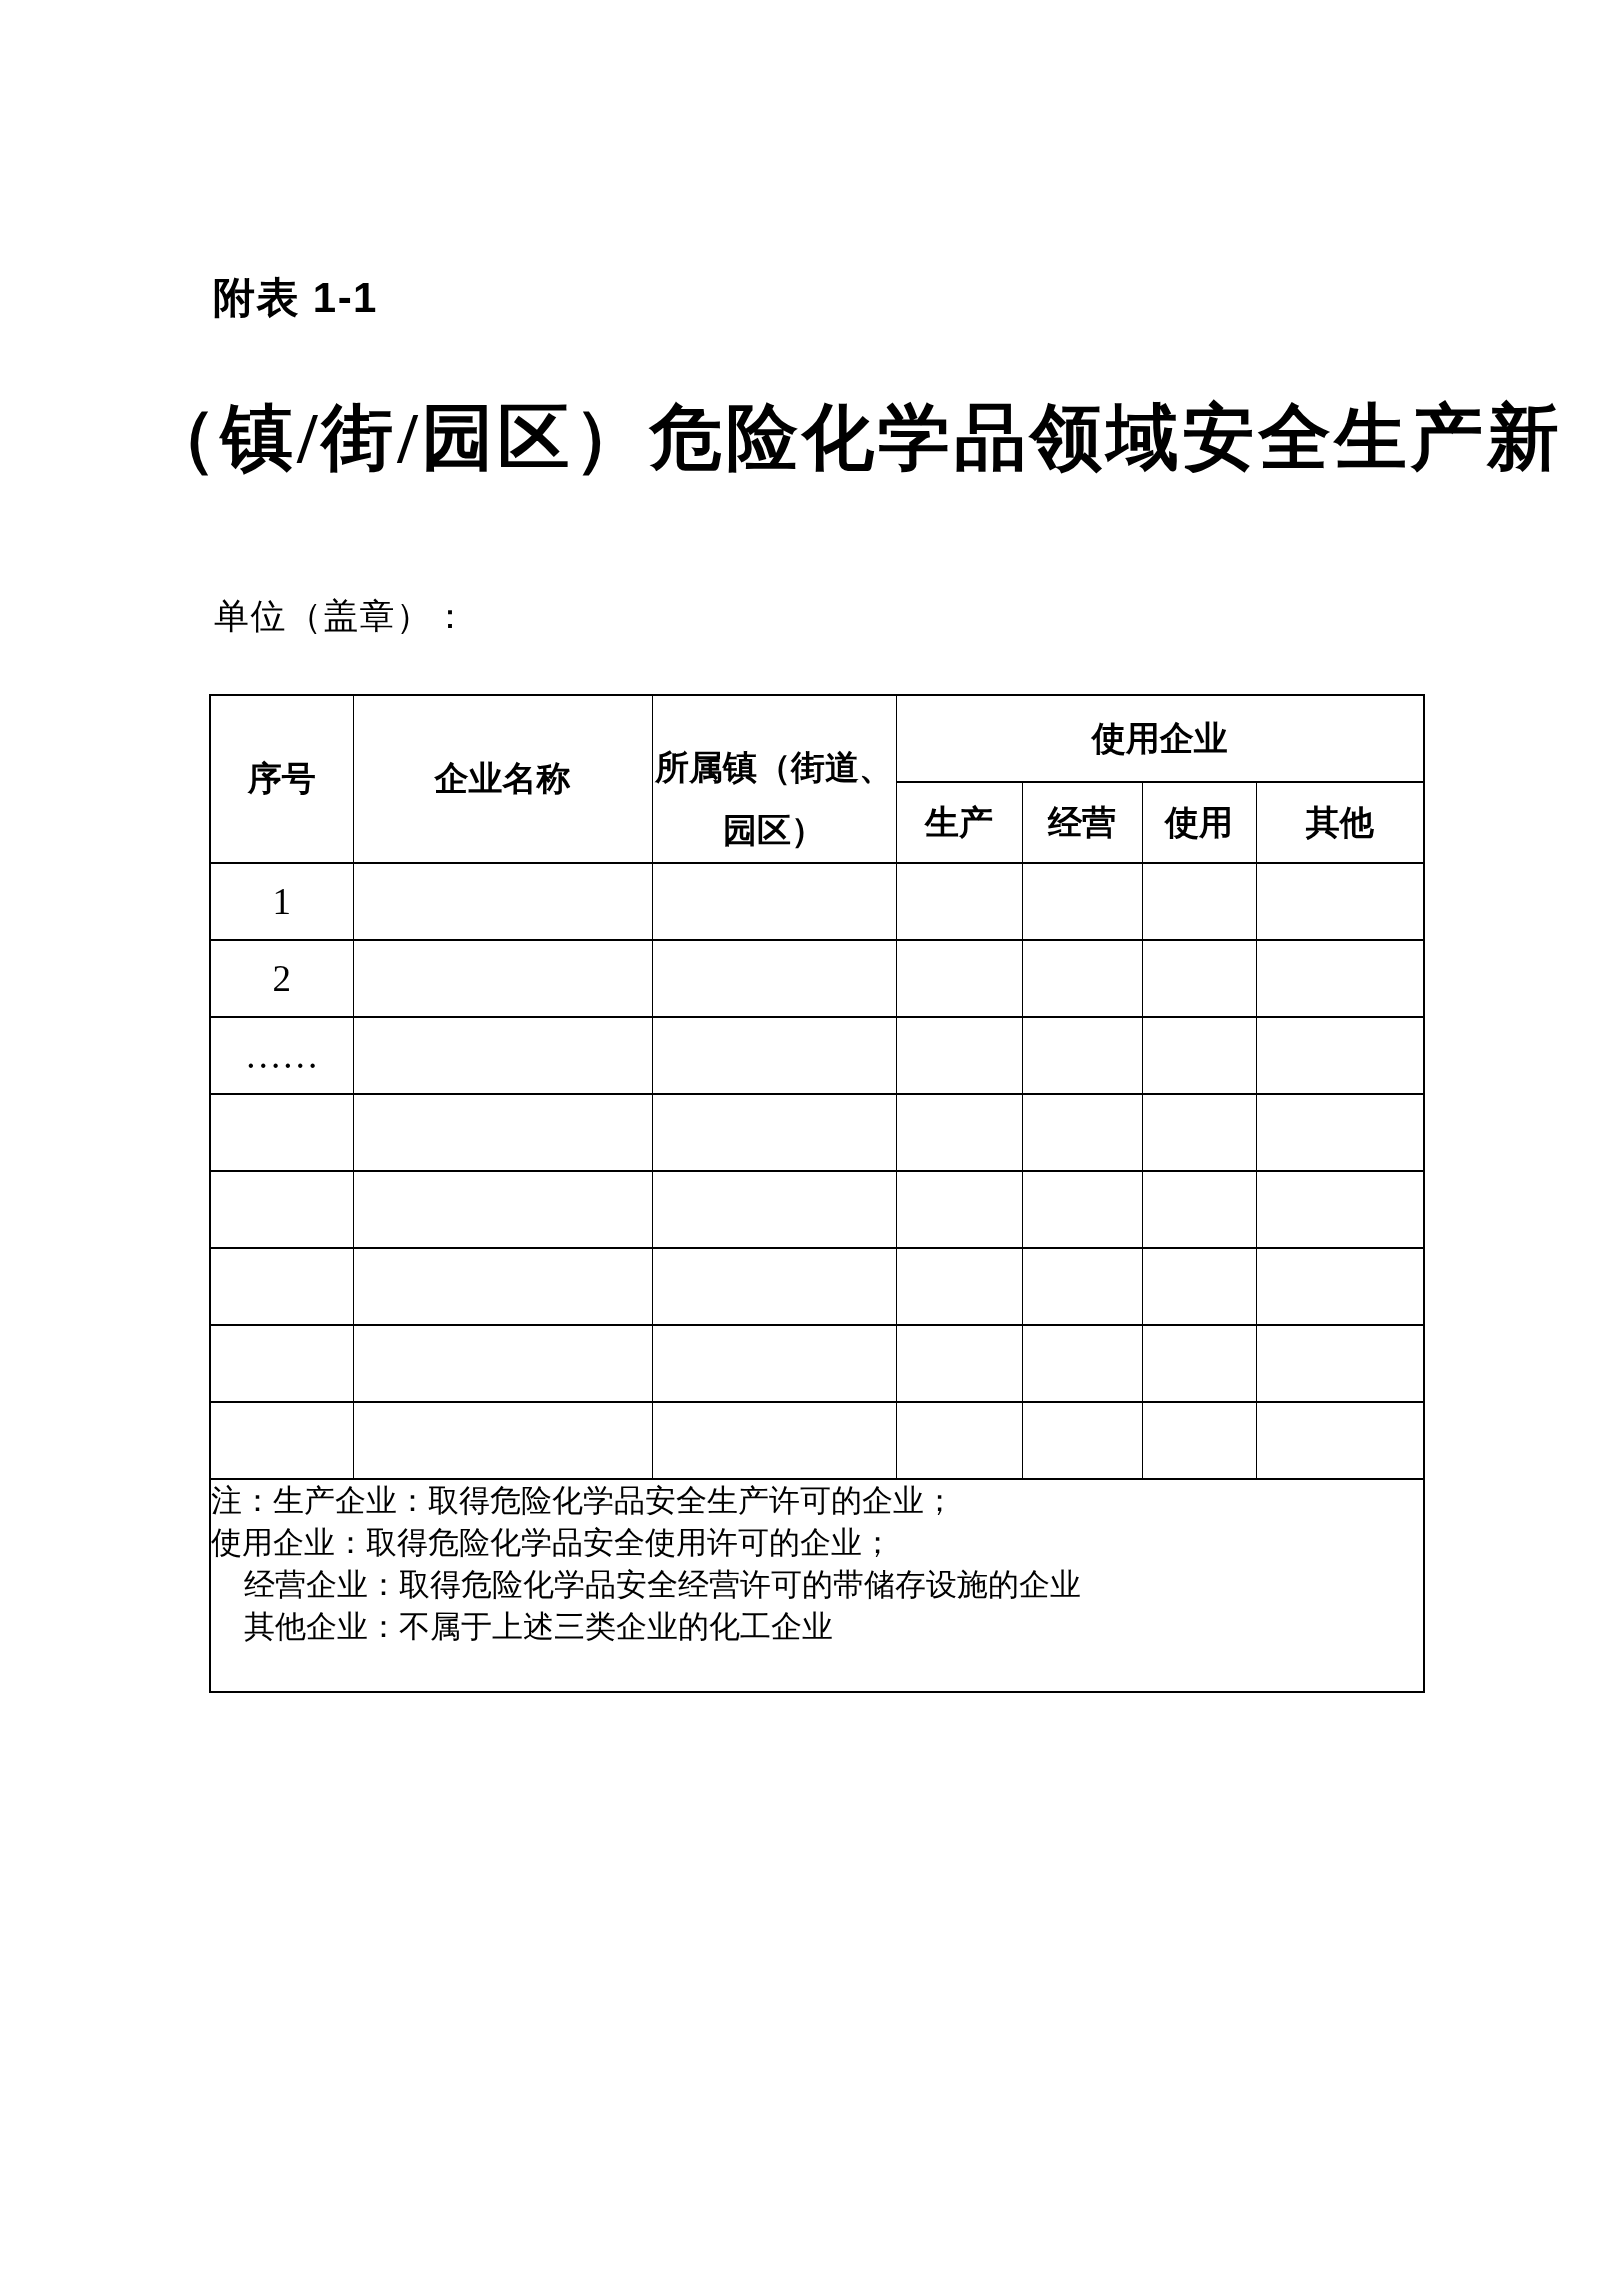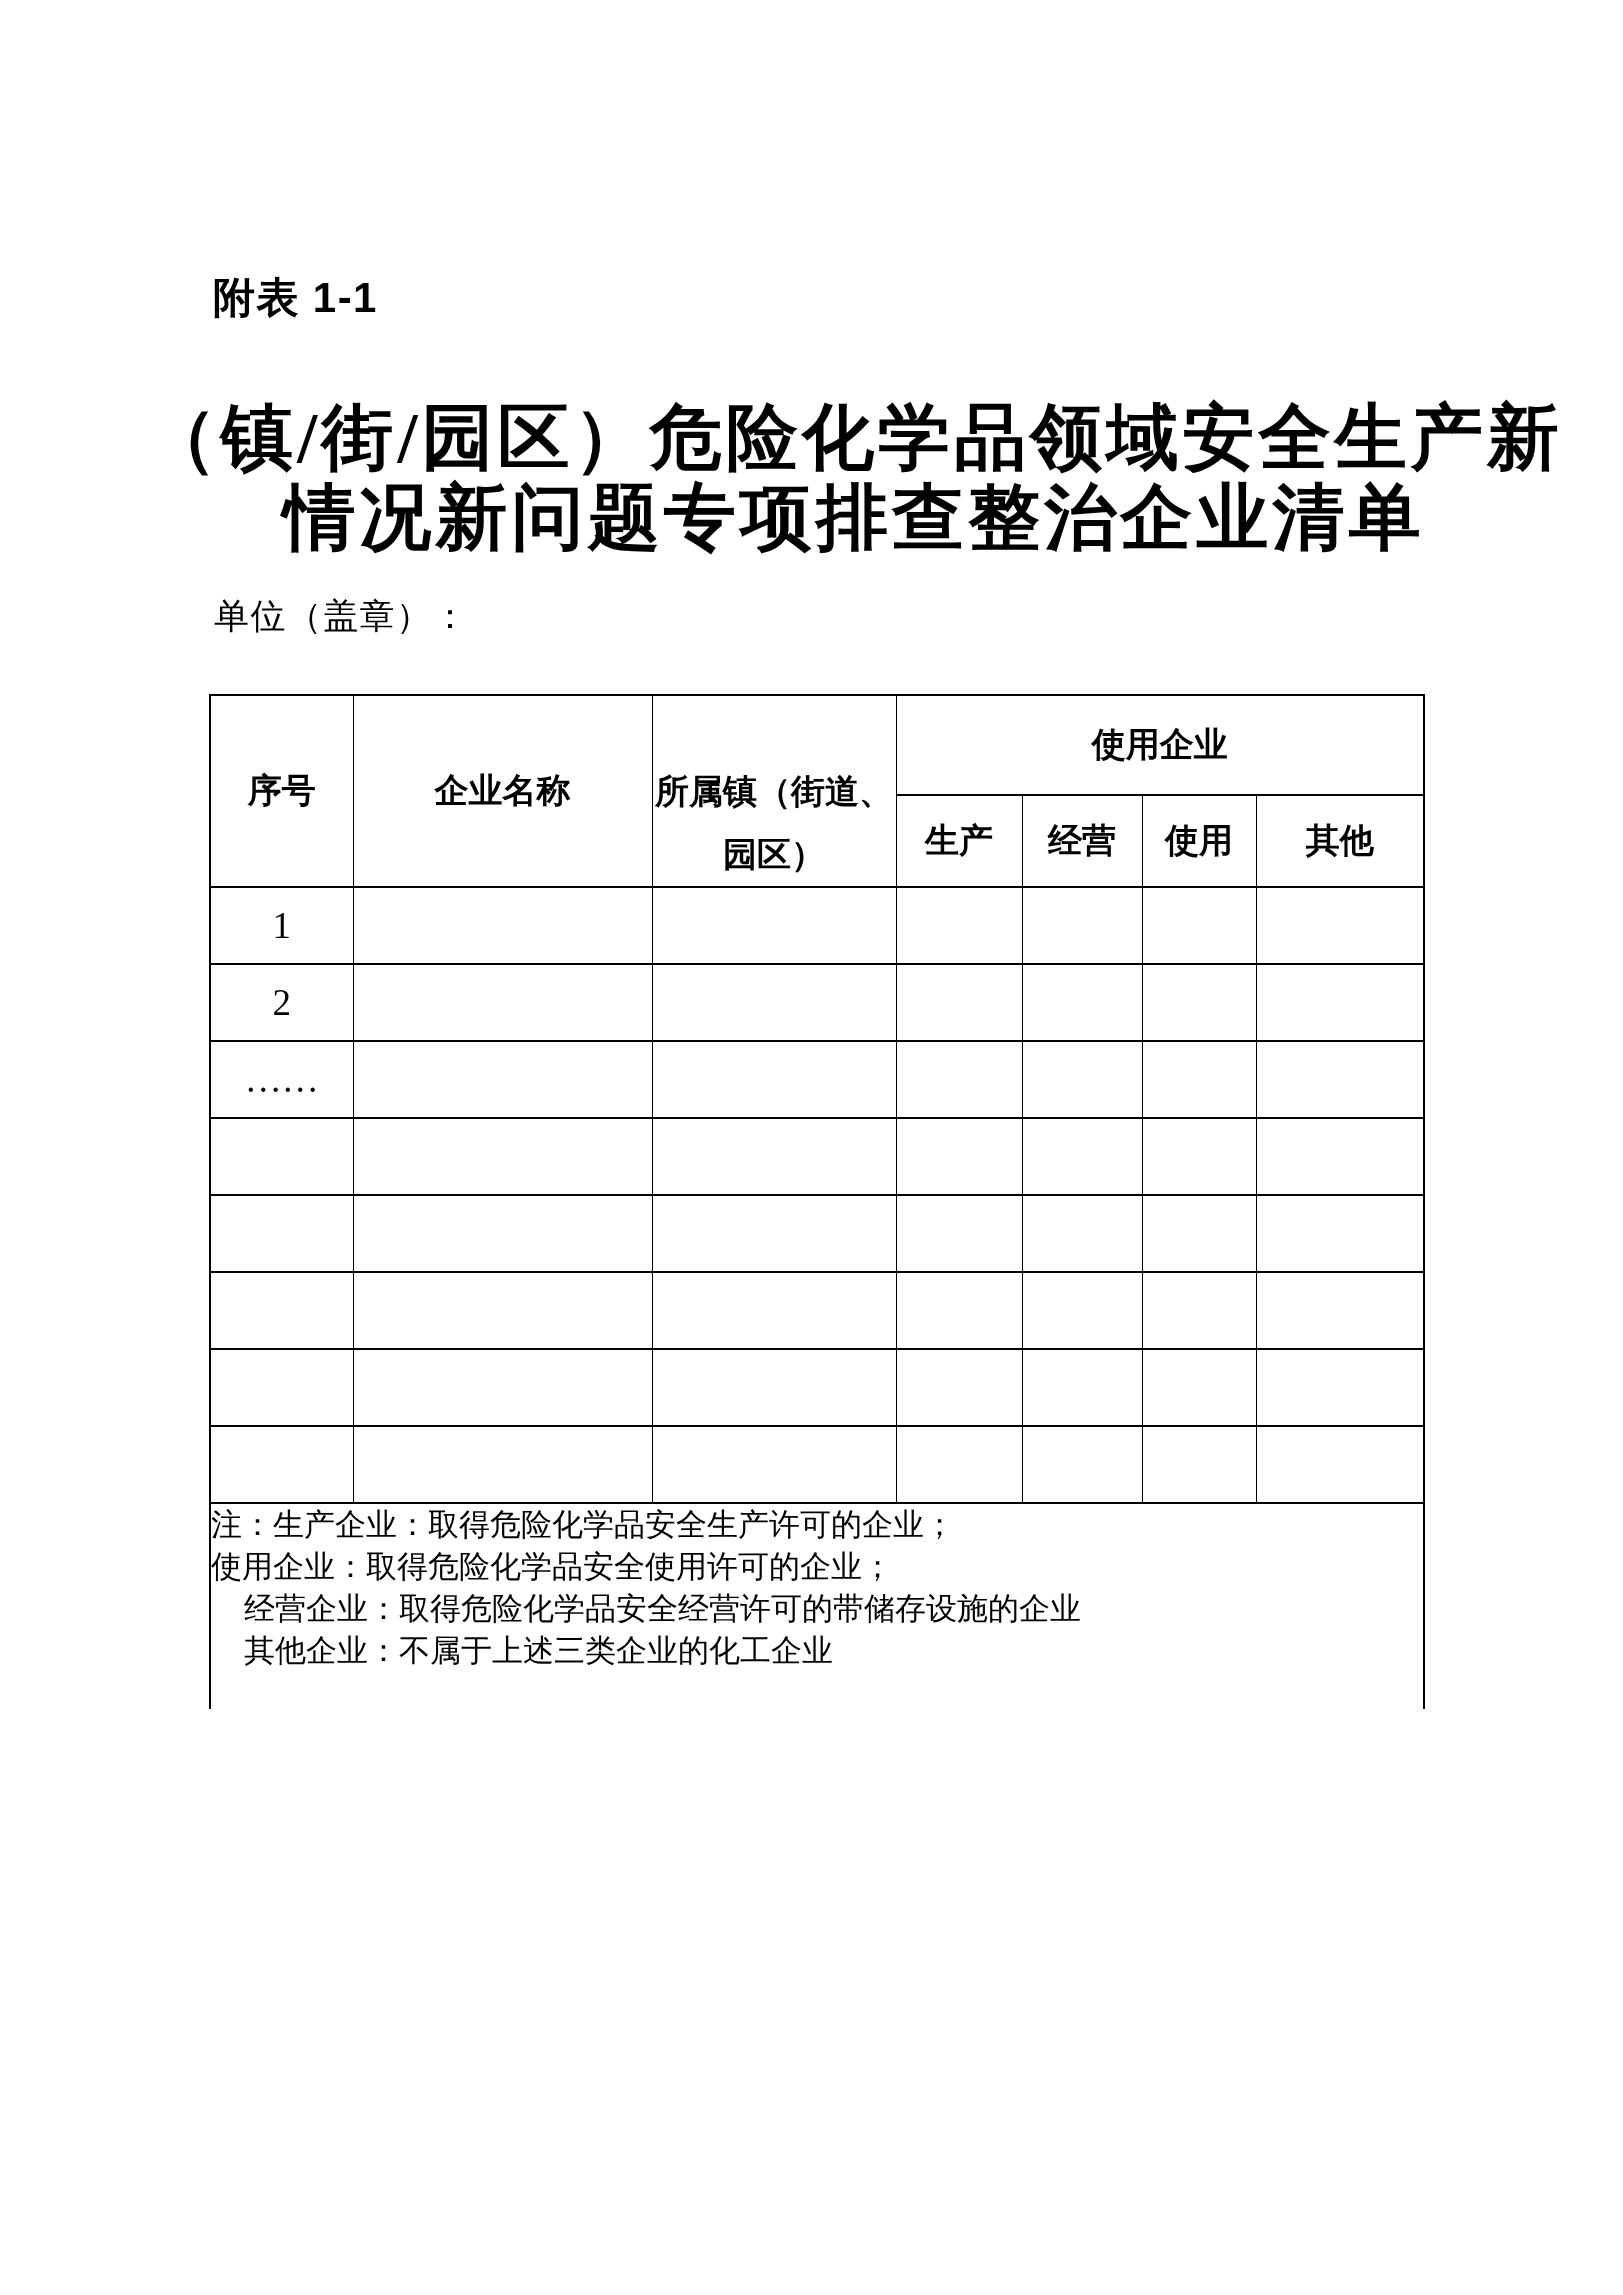--- a/index.html
+++ b/index.html
@@ -74,21 +74,21 @@
     font-size: 34px;
     text-align: center;
     vertical-align: middle;
   }
   tr.header-row-1 { height: 85px; }
   tr.header-row-2 { height: 79px; }
   tr.body-row     { height: 77px; }
   tr.notes-row    { height: 213px; }
 
   th.town-header { vertical-align: top; }
-  .town-line-1 { padding-top: 64px; line-height: 63px; white-space: nowrap; }
+  .town-line-1 { padding-top: 40px; line-height: 63px; white-space: nowrap; }
   .town-line-2 { line-height: 63px; }
 
   td.seq-cell {
     text-align: center;
     vertical-align: middle;
     font-family: "Liberation Serif", serif;
     font-size: 37px;
   }
 
   td.notes-cell {
@@ -117,21 +117,20 @@
 </style>
 </head>
 <body>
 
 <div class="page">
 
   <div class="attach-label">附表 1-1</div>
 
   <div class="doc-title">
     <div>（镇/街/园区）危险化学品领域安全生产新</div>
-    <div>情况新问题专项排查整治企业清单</div>
   </div>
 
   <div class="unit-line">单位（盖章）：</div>
 
   <table class="main">
     <colgroup>
       <col style="width:143px">
       <col style="width:299px">
       <col style="width:244px">
       <col style="width:126px">

